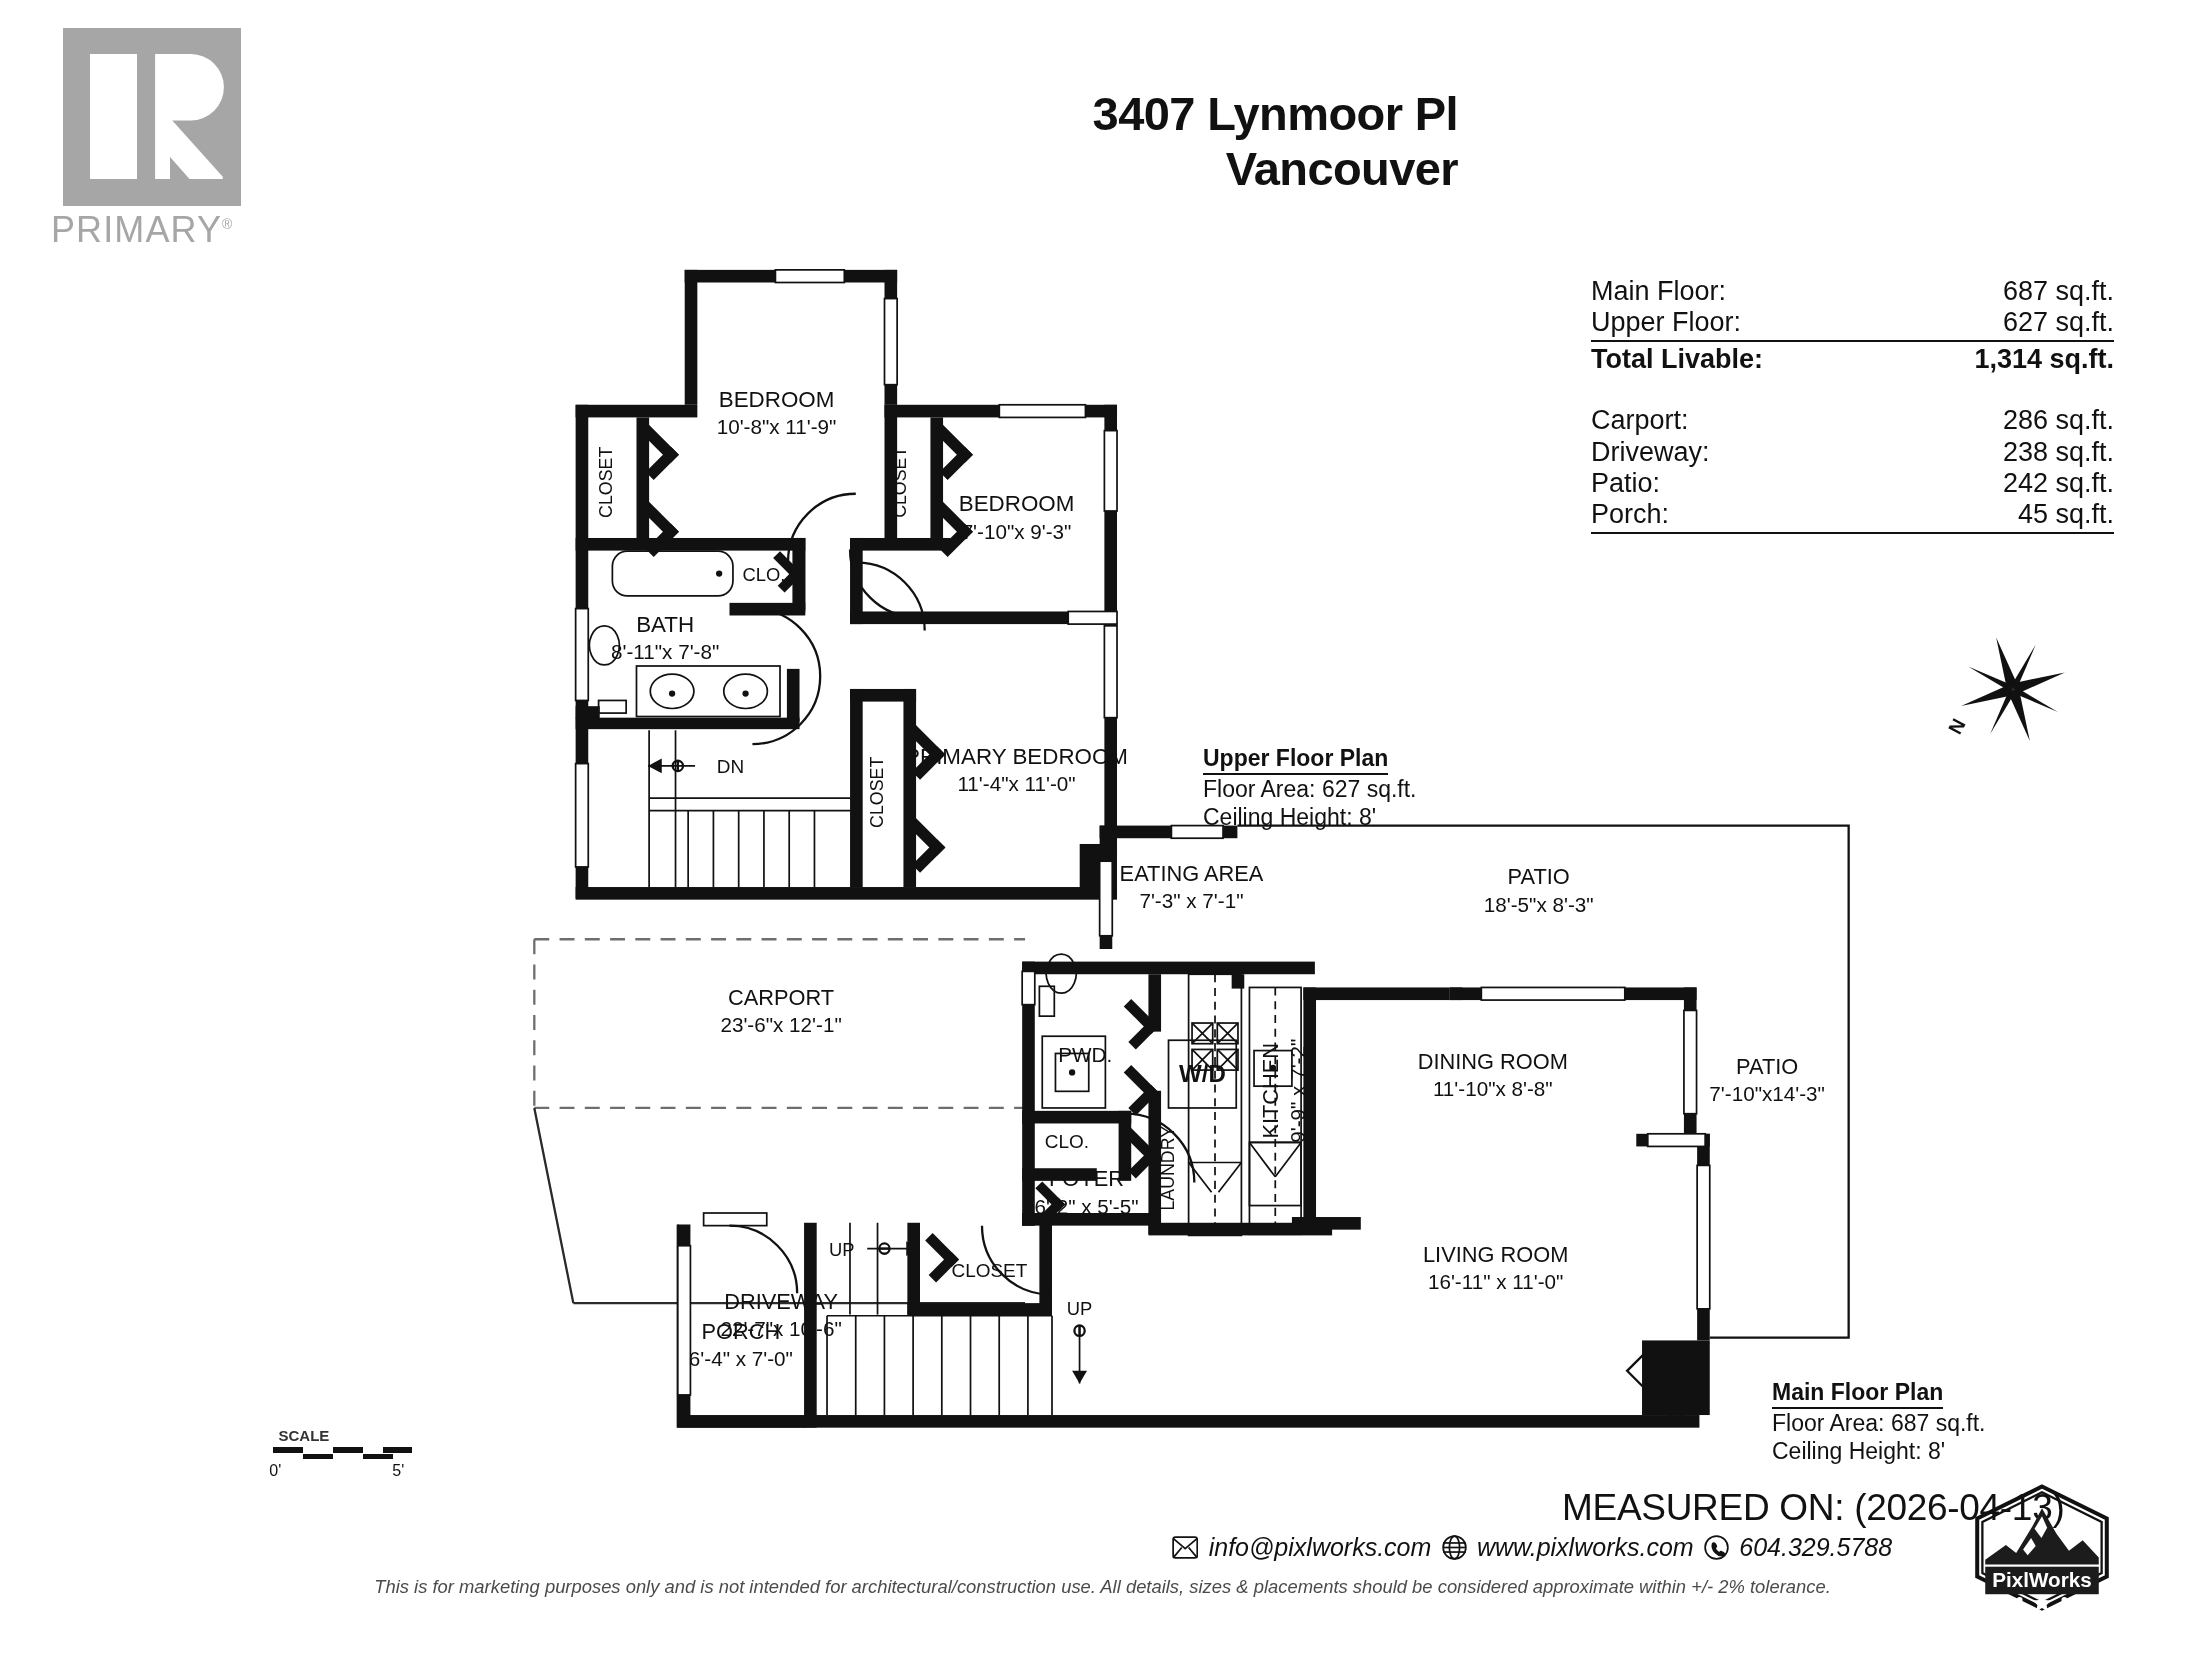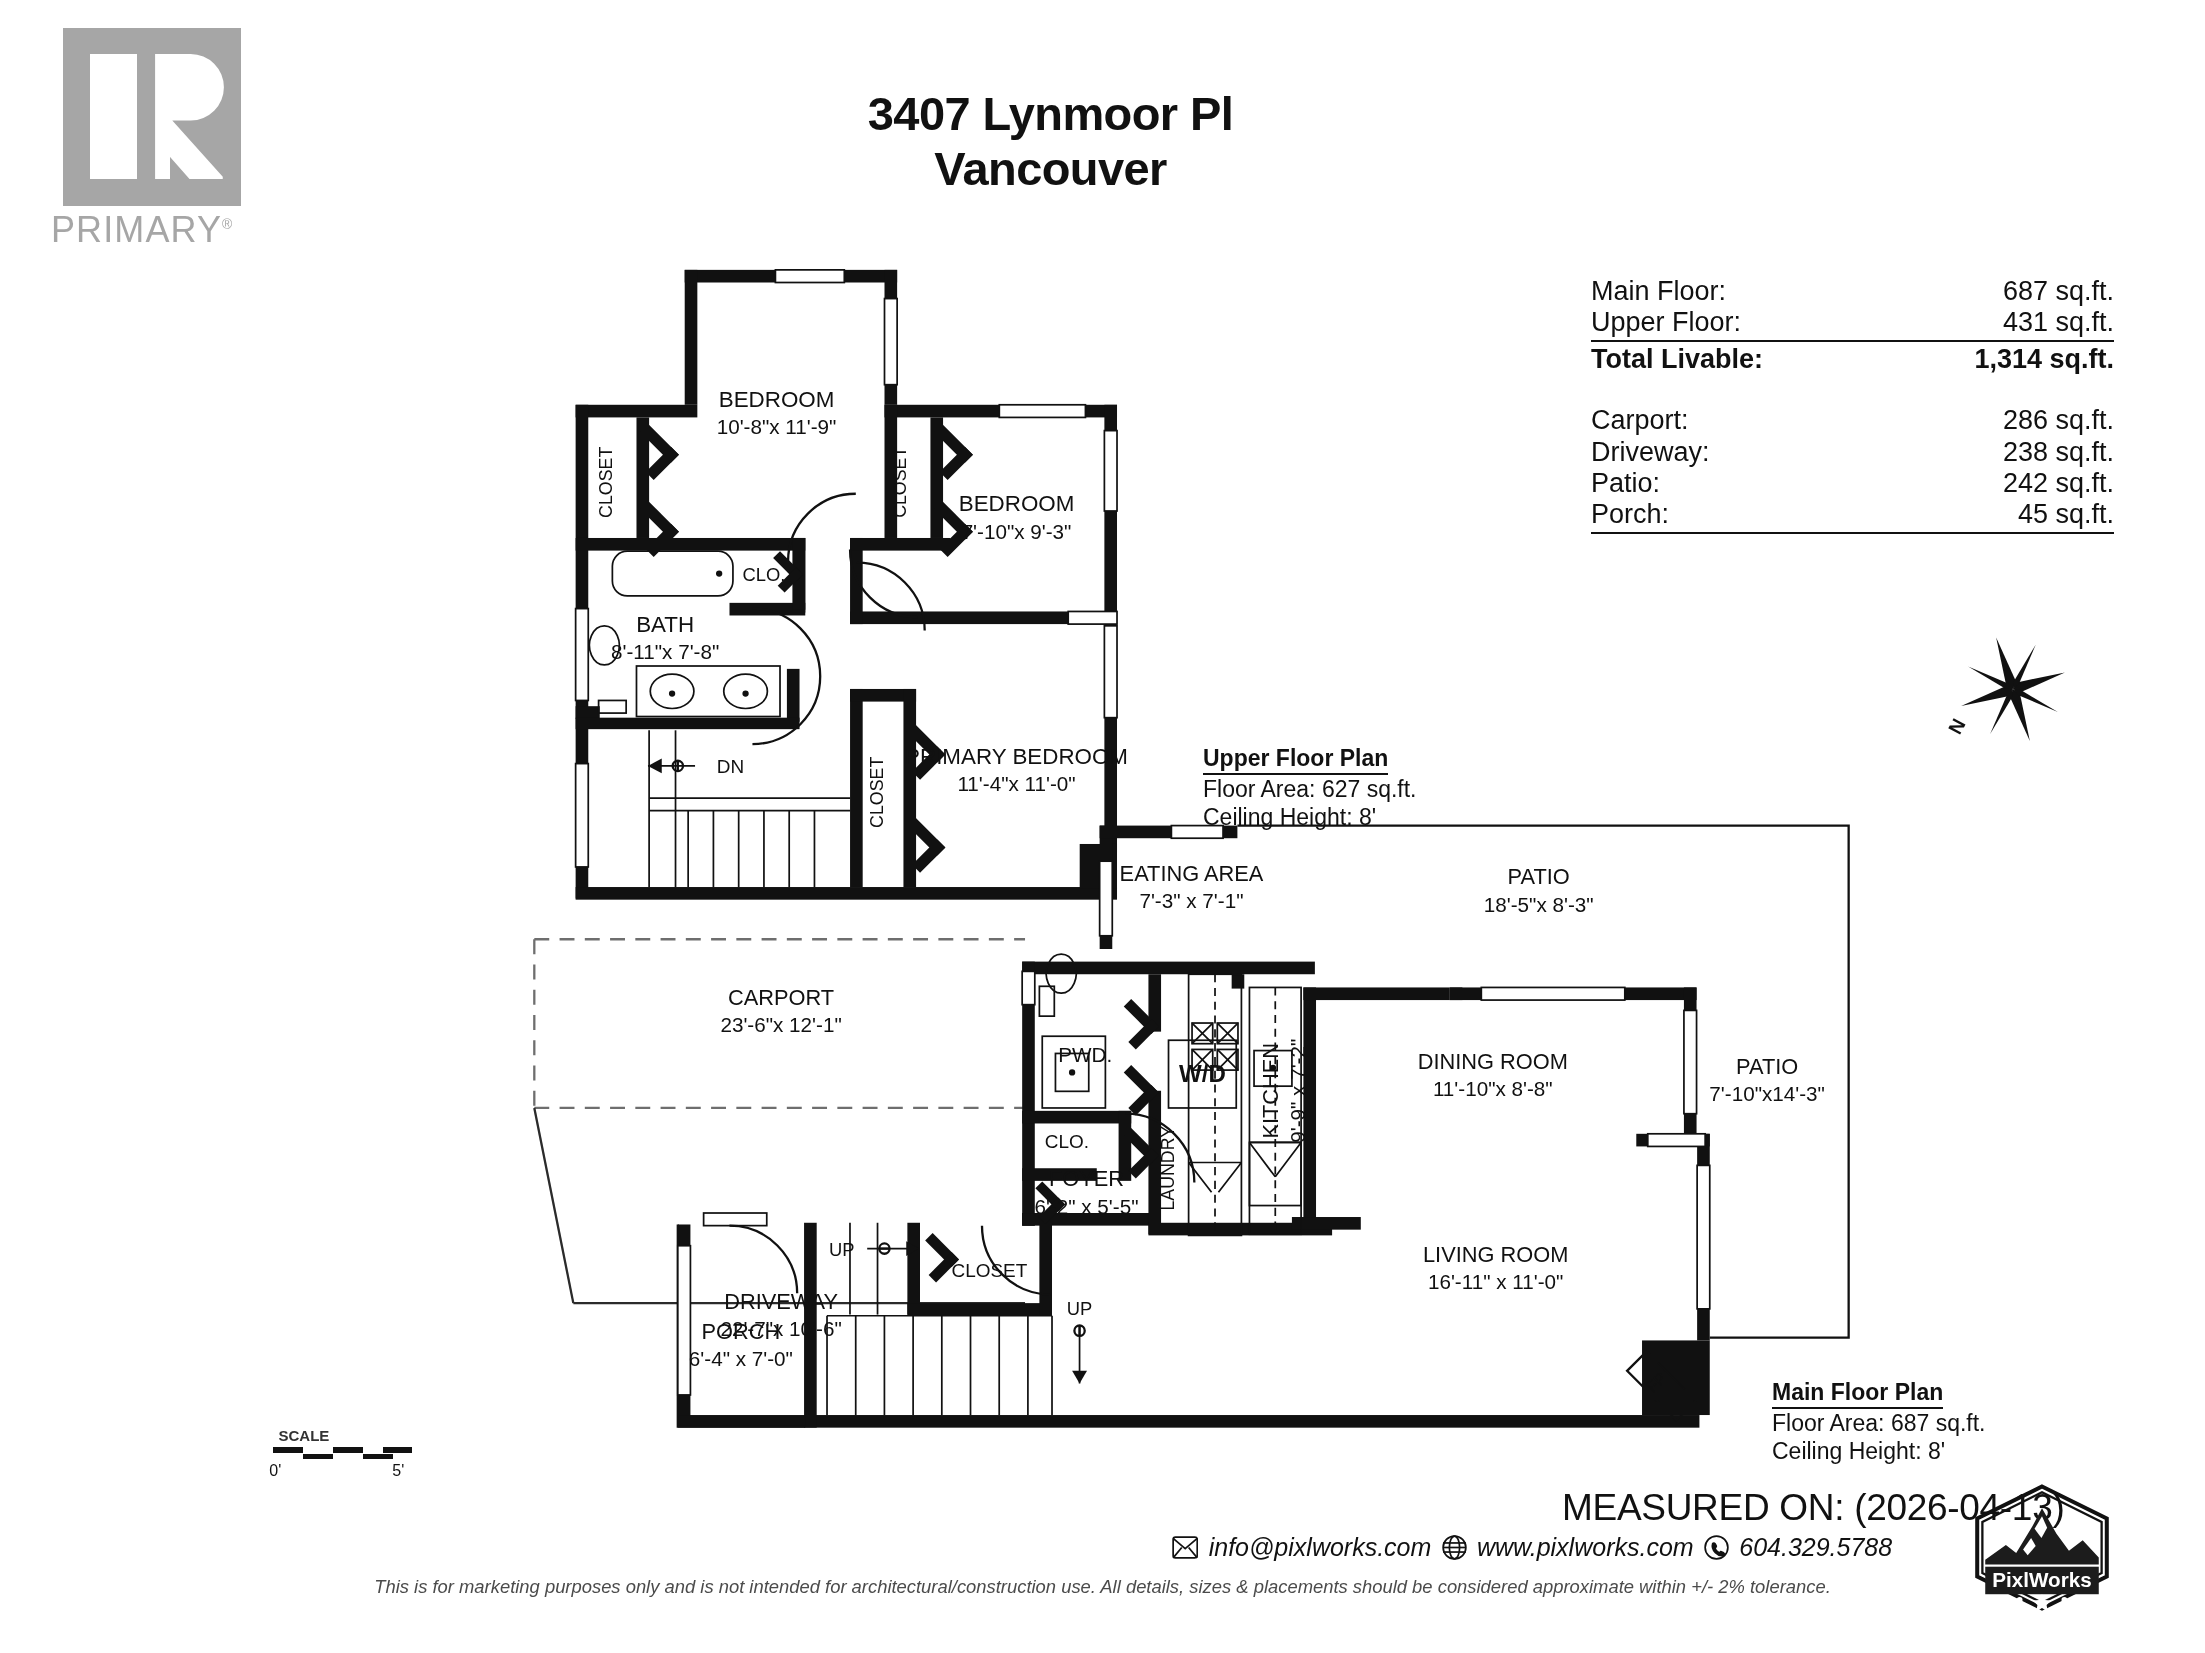--- a/index.html
+++ b/index.html
@@ -24,21 +24,21 @@
     background:#ffffff;
   }
   .realtor-r { position:absolute; left:92px; top:26.4px; width:69px; height:125px; }
   .realtor-label {
     font-size:36px; letter-spacing:1.1px; color:#a6a6a6;
     margin-top:3.4px; font-weight:400; white-space:nowrap;
   }
   .realtor-label sup { font-size:13.8px; vertical-align:super; }
 
   
-  #title-block { left:643px; top:86px; width:815px; text-align:center; }
+  #title-block { left:643px; top:86px; width:815px; text-align:right; }
   .title-line {
     font-size:47px; font-weight:700; line-height:1.18;
     font-family:"Liberation Sans", sans-serif; letter-spacing:-0.6px;
   }
 
   
   #area-summary { left:1591px; top:276px; width:523px; font-size:27px; }
   .area-row { display:flex; justify-content:space-between; line-height:1.16; }
   .area-row .lbl { text-align:left; }
   .area-row .val { text-align:right; }
@@ -111,21 +111,21 @@
   <div class="title-line">Vancouver</div>
 </div>
 
 <div class="abs" id="area-summary">
   <div class="area-row">
     <span class="lbl">Main Floor:</span>
     <span class="val">687 sq.ft.</span>
   </div>
   <div class="area-row">
     <span class="lbl">Upper Floor:</span>
-    <span class="val">431 sq.ft.</span>
+    <span class="val">627 sq.ft.</span>
   </div>
   <div class="area-rule"></div>
   <div class="area-row total">
     <span class="lbl">Total Livable:</span>
     <span class="val">1,314 sq.ft.</span>
   </div>
 
   <div class="area-gap"></div>
 
   <div class="area-row">

